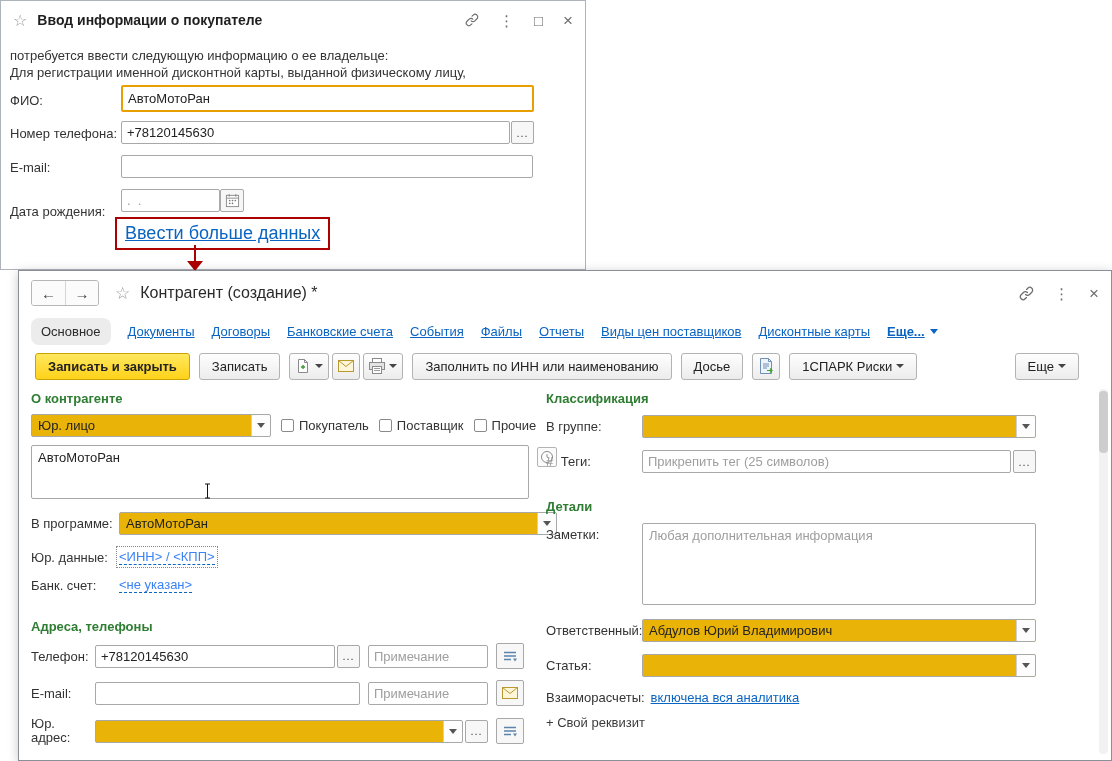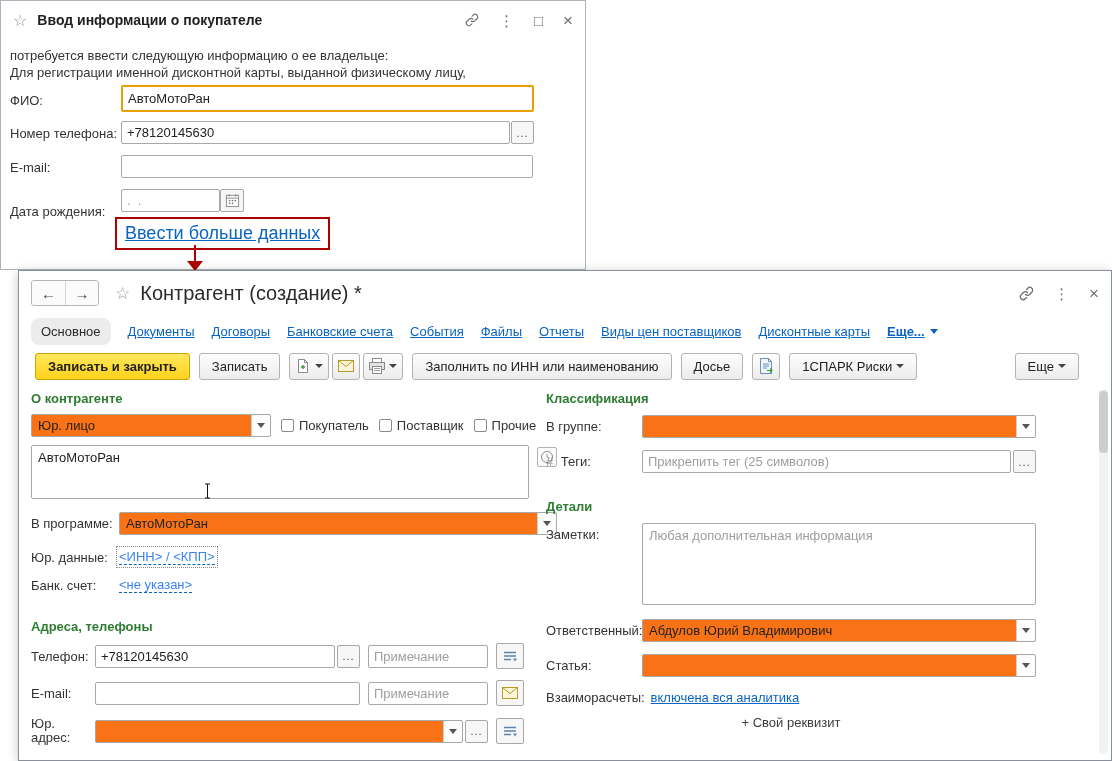--- a/index.html
+++ b/index.html
@@ -12,21 +12,21 @@
   .tb-icons { margin-left:auto; display:flex; align-items:center; gap:20px; }
   .tb-icon { color:#6e6e6e; font-size:15px; line-height:1; cursor:pointer; display:flex; align-items:center; }
   .link { color:#0a64c2; text-decoration:underline; cursor:pointer; }
   .dlink { color:#3b82f6; text-decoration:none; border-bottom:1px dashed #0a64c2; cursor:pointer; }
   .dlink.focused { outline:1px dotted #888; outline-offset:2px; }
   input.txt, textarea.txt { border:1px solid #a8a8a8; border-radius:2px; padding:0 5px; font-size:13px; font-family:inherit; color:#222; background:#fff; }
   input.txt { height:23px; }
   textarea.txt { resize:none; padding:4px 6px; }
   input::placeholder, textarea::placeholder { color:#9e9e9e; }
   .sel-btn { width:23px; height:23px; border:1px solid #a8a8a8; border-radius:2px; background:#f7f7f7; font-size:11px; color:#444; display:flex; align-items:center; justify-content:center; cursor:pointer; letter-spacing:1px; }
-  .combo { display:flex; height:23px; border:1px solid #a8a8a8; border-radius:2px; background:#f97316; overflow:hidden; }
+  .combo { display:flex; height:23px; border:1px solid #a8a8a8; border-radius:2px; background:#eab308; overflow:hidden; }
   .combo-val { flex:1; display:flex; align-items:center; padding:0 6px; font-size:13px; color:#222; white-space:nowrap; overflow:hidden; }
   .combo-btn { width:19px; border-left:1px solid #cfcfcf; background:#fdfdfd; display:flex; align-items:center; justify-content:center; cursor:pointer; }
   .tri { width:0; height:0; border-left:4px solid transparent; border-right:4px solid transparent; border-top:5px solid #555; }
   .mini-tri { width:0; height:0; border-left:4px solid transparent; border-right:4px solid transparent; border-top:4px solid #444; margin-left:4px; }
   .sec-h { color:#2e7d32; font-weight:bold; font-size:13px; }
   .icon-svg { display:block; }
 
   
   .win1 { position:absolute; left:0; top:0; width:586px; height:270px; background:#fff; border:1px solid #adb3ba; }
   .win1 .titlebar { height:38px; }
@@ -39,21 +39,21 @@
   .arrow-line { position:absolute; left:194px; top:245px; width:2px; height:17px; background:#ad0000; }
   .arrow-head { position:absolute; left:187px; top:261px; width:0; height:0; border-left:8px solid transparent; border-right:8px solid transparent; border-top:10px solid #ad0000; }
 
   
   .win2 { position:absolute; left:18px; top:270px; width:1094px; height:491px; background:#fff; border:1px solid #8a9099; box-shadow:0 2px 10px rgba(0,0,0,.22); }
   .win2 .titlebar { height:44px; }
   .nav-group { display:flex; border:1px solid #b6b6b6; border-radius:3px; overflow:hidden; }
   .nav-btn { width:33px; height:24px; display:flex; align-items:center; justify-content:center; background:#fbfbfb; color:#444; font-size:15px; cursor:pointer; }
   .nav-btn + .nav-btn { border-left:1px solid #d6d6d6; }
   .win2 .star { margin-left:16px; font-size:17px; }
-  .win2 .win-title { font-size:20px; color:#2b2b2b; margin-left:10px; }
+  .win2 .win-title { font-size:16px; color:#2b2b2b; margin-left:10px; }
   .tabbar { display:flex; align-items:center; gap:17px; padding:0 12px; height:32px; font-size:13px; }
   .tab-active { background:#ececec; padding:6px 10px; border-radius:8px; color:#2b2b2b; cursor:pointer; }
   .tab-link { color:#0a64c2; text-decoration:underline; cursor:pointer; white-space:nowrap; }
   .tab-more { display:flex; align-items:center; gap:5px; cursor:pointer;font-weight:bold; }
   .tri-blue { width:0; height:0; border-left:4px solid transparent; border-right:4px solid transparent; border-top:5px solid #0a64c2; }
   .toolbar { display:flex; align-items:center; gap:9px; padding:0 16px; height:38px; }
   .btn { display:inline-flex; align-items:center; height:27px; padding:0 12px; background:linear-gradient(#fefefe,#ececec); border:1px solid #b3b3b3; border-radius:3px; font-size:13px; color:#222; cursor:pointer; white-space:nowrap; }
   .btn-primary { background:linear-gradient(#ffe34d,#fc3); background:linear-gradient(#ffe75e,#ffd21a); border-color:#c9a400; font-weight:bold; }
   .icon-btn { padding:0 5px; }
   .icon-group { display:flex; gap:3px; }
@@ -63,21 +63,21 @@
   .col-right { position:absolute; left:527px; top:0; width:490px; }
   .frow { display:flex; align-items:center; }
   .flabel { flex:none; }
   .cb-group { display:flex; align-items:center; cursor:pointer; }
   .cb { width:13px; height:13px; border:1px solid #8a8a8a; border-radius:2px; background:#fff; margin-right:5px; flex:none; }
   .name-wrap { position:relative; margin-top:8px; width:526px; }
   .hist-btn { position:absolute; right:0; top:2px; width:20px; height:20px; border:1px solid #b3b3b3; border-radius:2px; background:#fbfbfb; display:flex; align-items:center; justify-content:center; cursor:pointer; }
   .scrollbar { position:absolute; right:3px; top:118px; bottom:6px; width:9px; background:#f2f2f2; border-radius:4px; }
   .scroll-thumb { position:absolute; left:0; top:2px; width:9px; height:62px; background:#cdcdcd; border-radius:4px; cursor:pointer; }
   .ibeam { position:absolute; left:184px; top:212px; z-index:5; }
-  .custom-attr { text-align:center; margin-top:10px; color:#3c3c3c; cursor:pointer; }
+  .custom-attr { text-align:left; margin-top:10px; color:#3c3c3c; cursor:pointer; }
 </style>
 </head>
 <body>
 
 <div class="canvas">
 
   <div class="win1">
     <div class="titlebar">
       <span class="star">☆</span>
       <span class="win-title">Ввод информации о покупателе</span>

